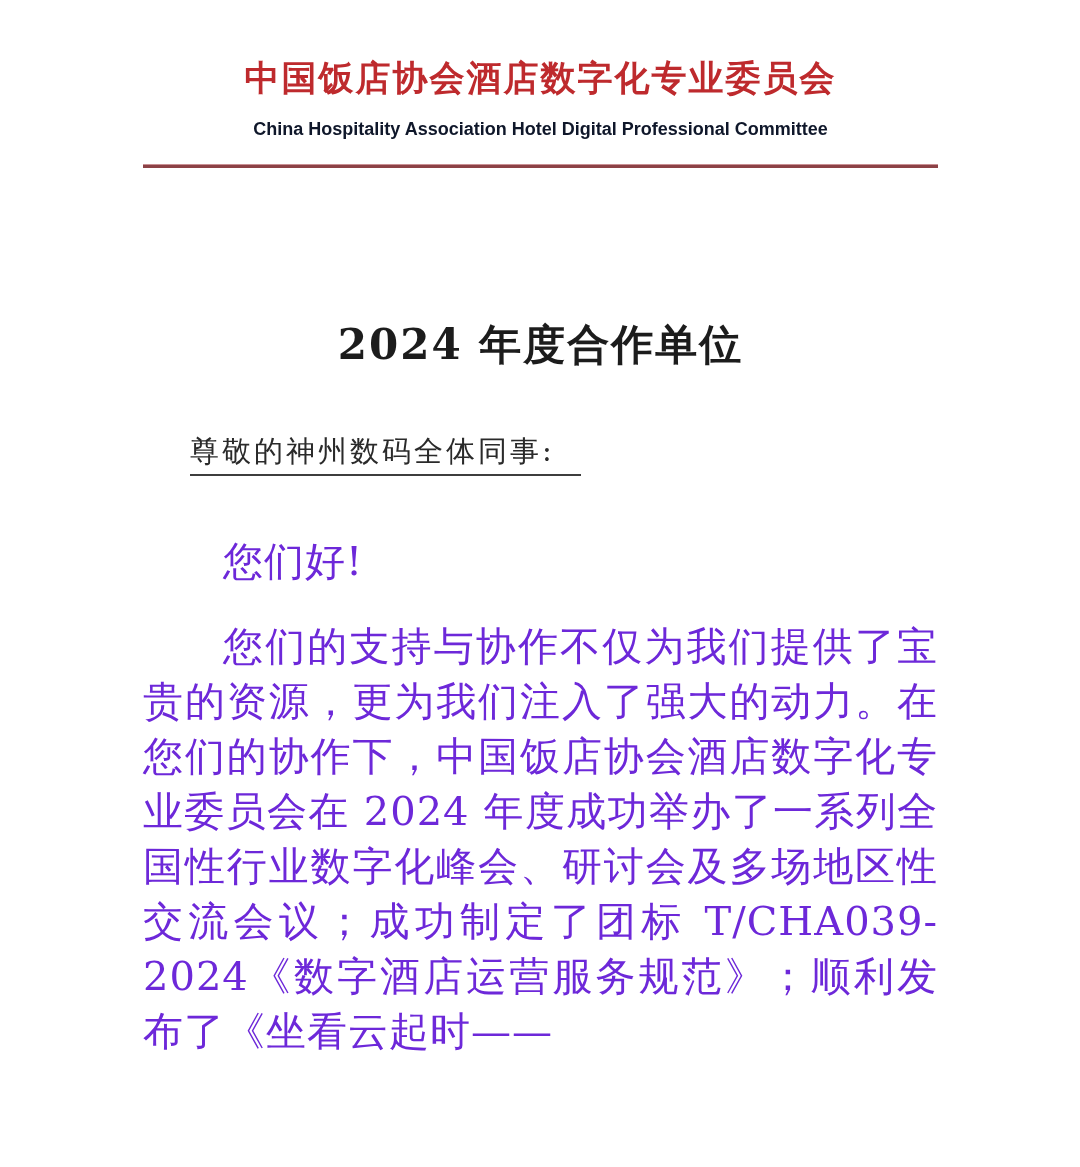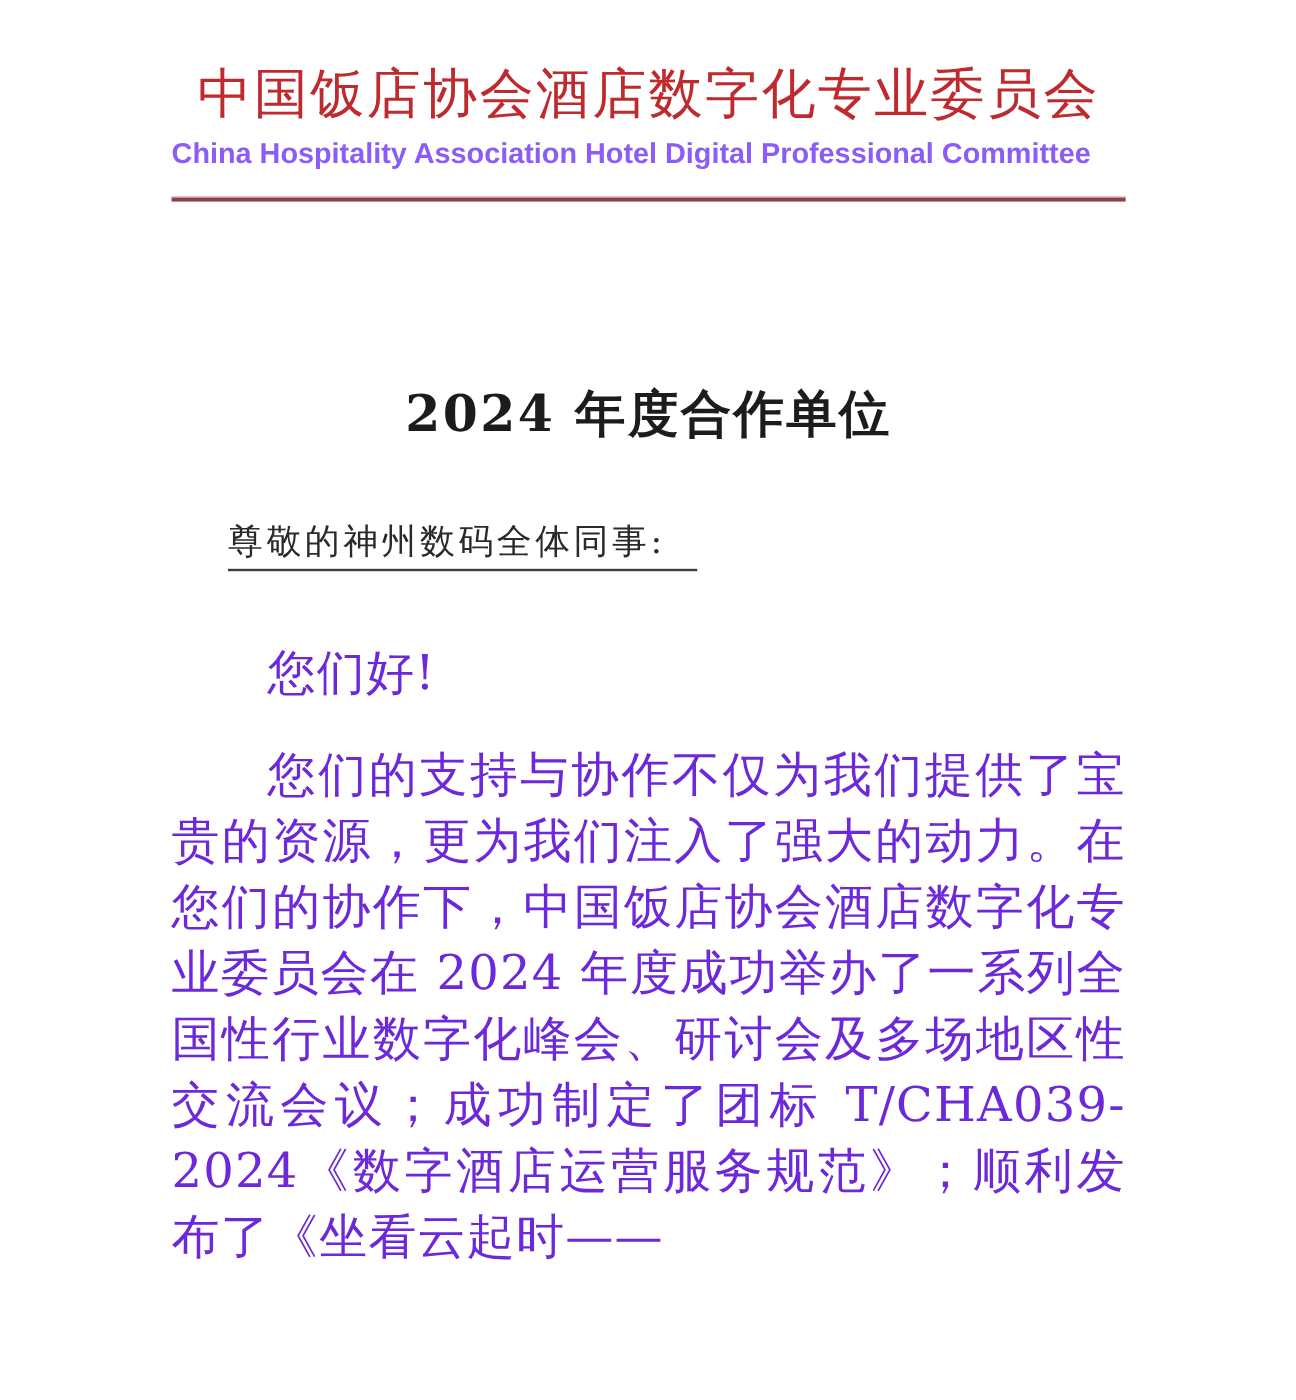--- a/index.html
+++ b/index.html
@@ -15,36 +15,36 @@
     background: #ffffff;
     overflow: hidden;
     box-sizing: border-box;
     padding: 48px 142px 0 143px;
     font-family: "DejaVu Serif", "Liberation Serif", serif;
     color: #262626;
   }
   
   .org-cn {
     font-family: "Liberation Sans", "DejaVu Sans", sans-serif;
-    font-weight: normal;
-    font-size: 45px;
+    font-weight: bold;
+    font-size: 35px;
     line-height: 60px;
     letter-spacing: 2px;
     color: #be2a2d;
     text-align: center;
     white-space: nowrap;
   }
   .org-en {
     margin-top: 6px;
     font-family: "Liberation Sans", "DejaVu Sans", sans-serif;
     font-weight: bold;
-    font-size: 24px;
+    font-size: 18px;
     line-height: 30px;
-    color: #8b5cf6;
-    text-align: left;
+    color: #0f172a;
+    text-align: center;
     white-space: nowrap;
   }
   .rule {
     margin-top: 20px;
     height: 3px;
     background: #8c4246;
     border-top: 1px solid #c98f93;
   }
   
   .title-block {

